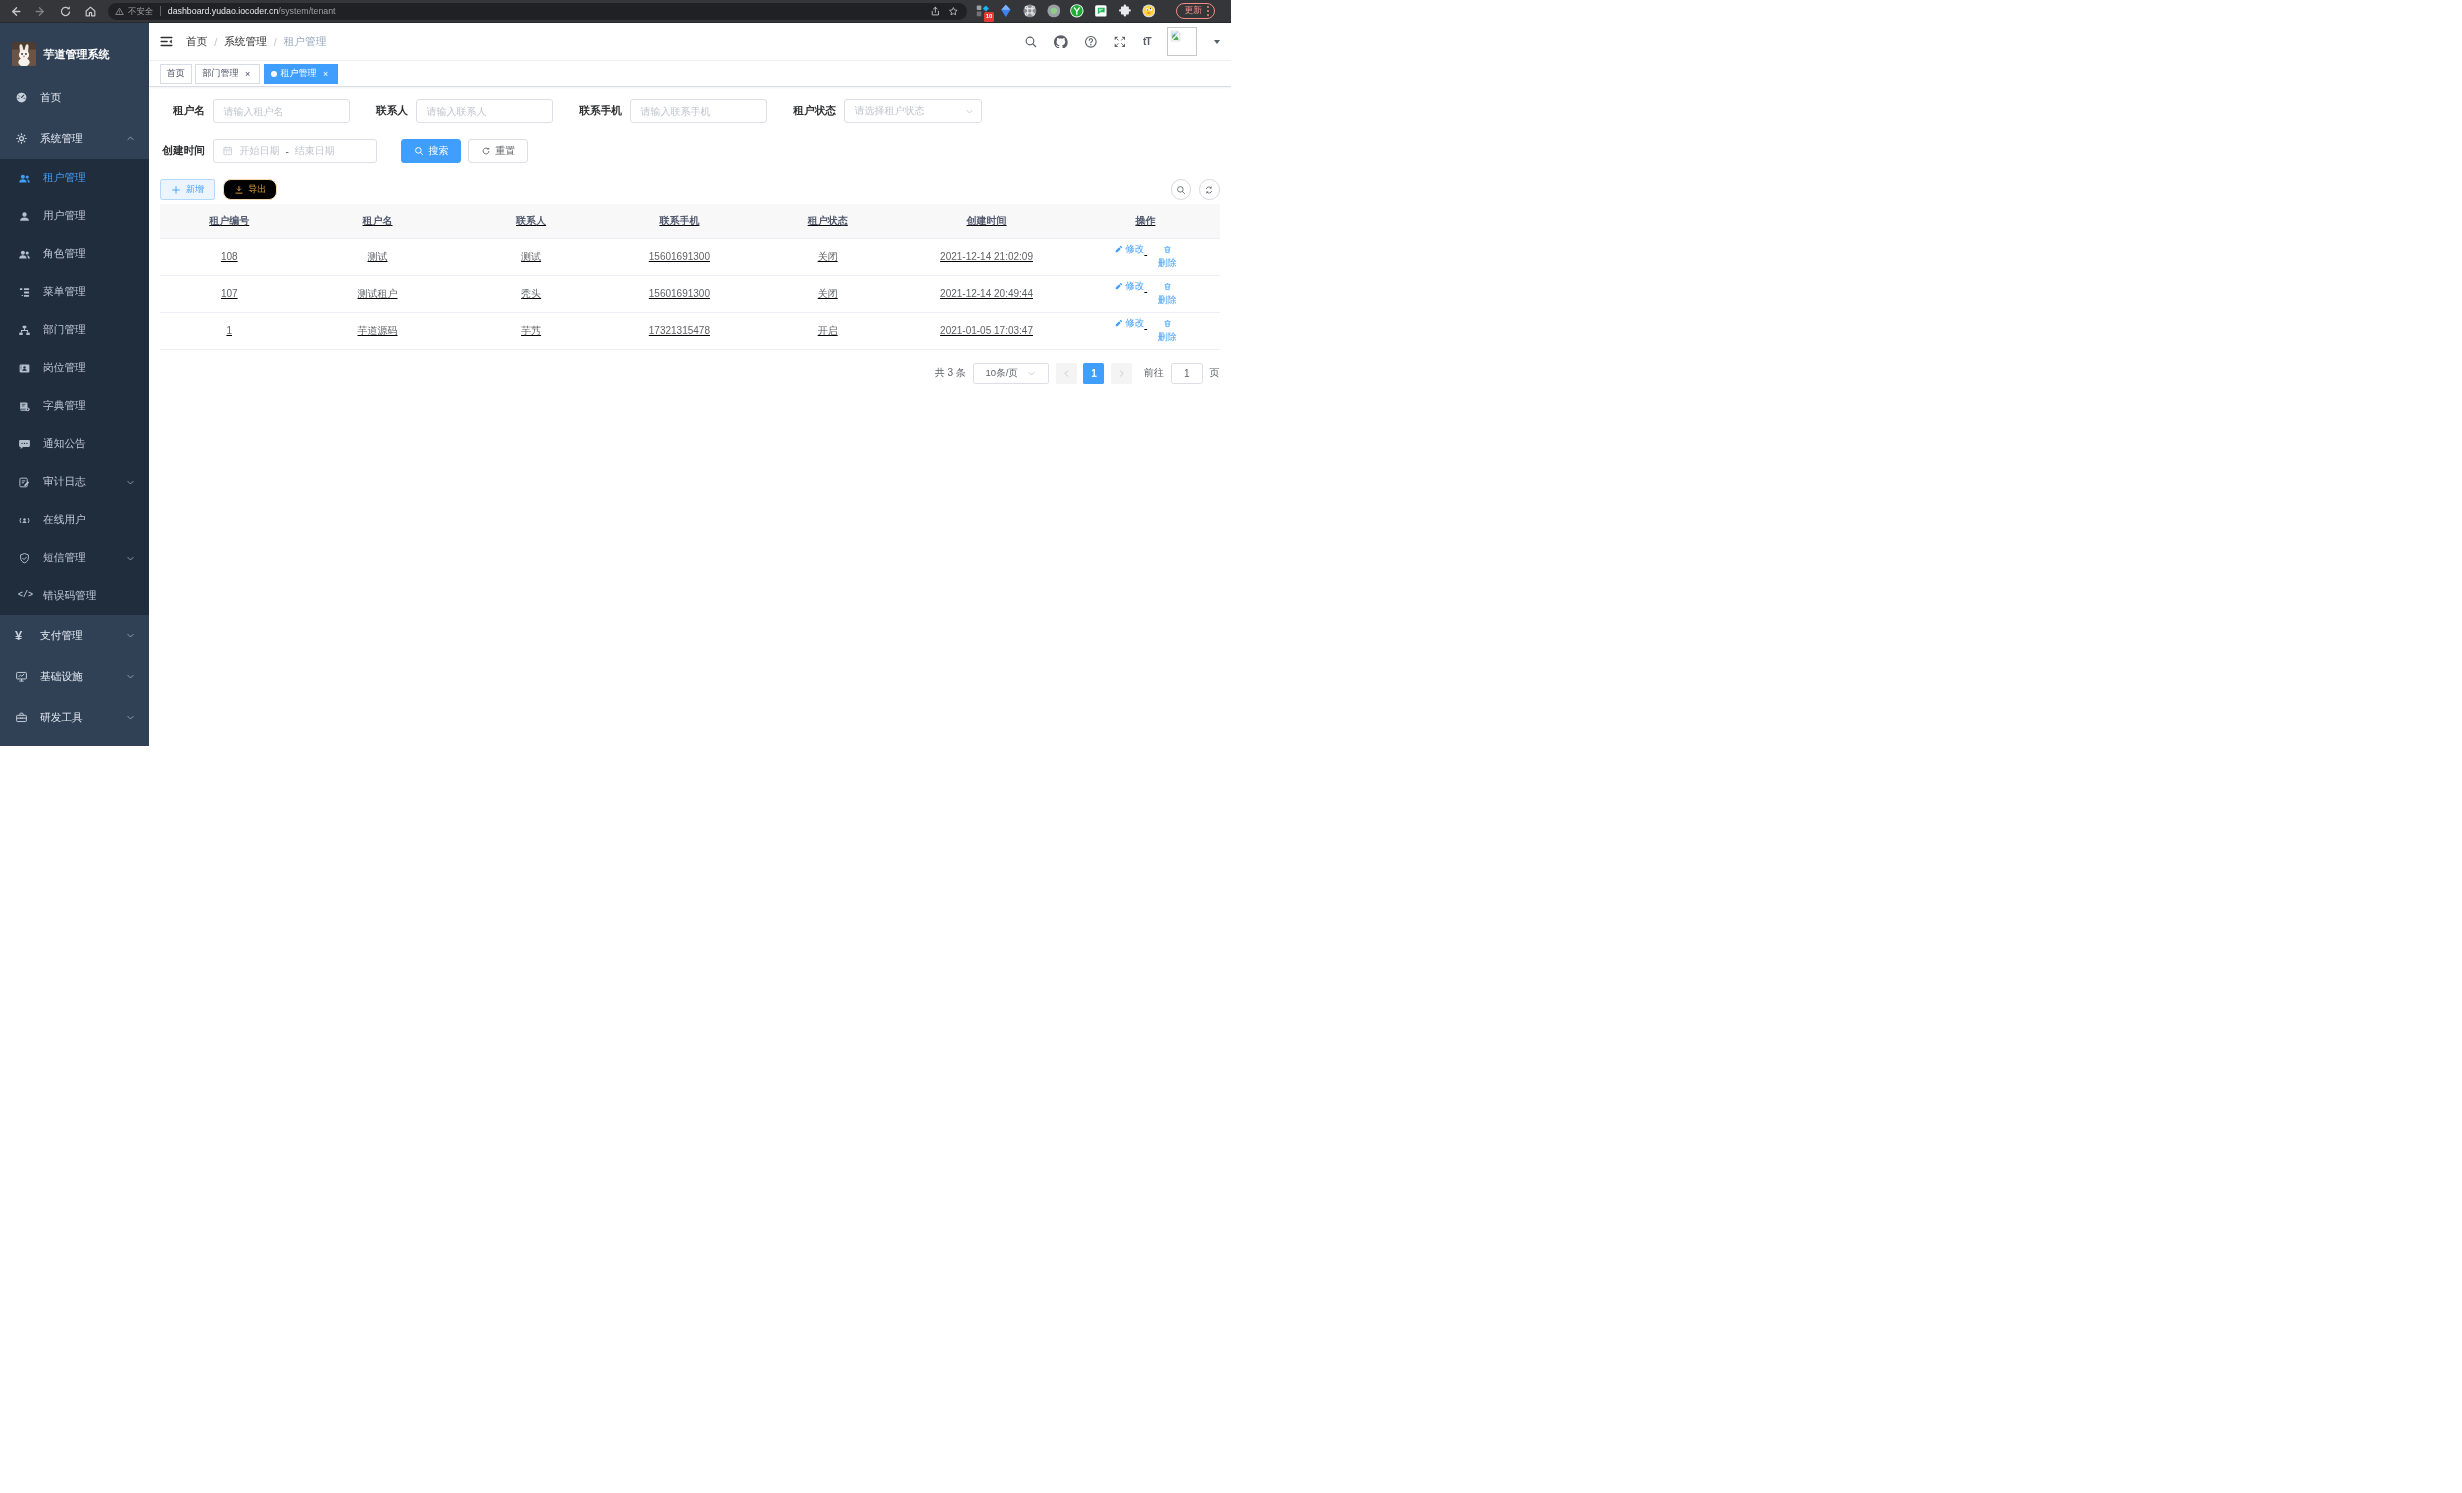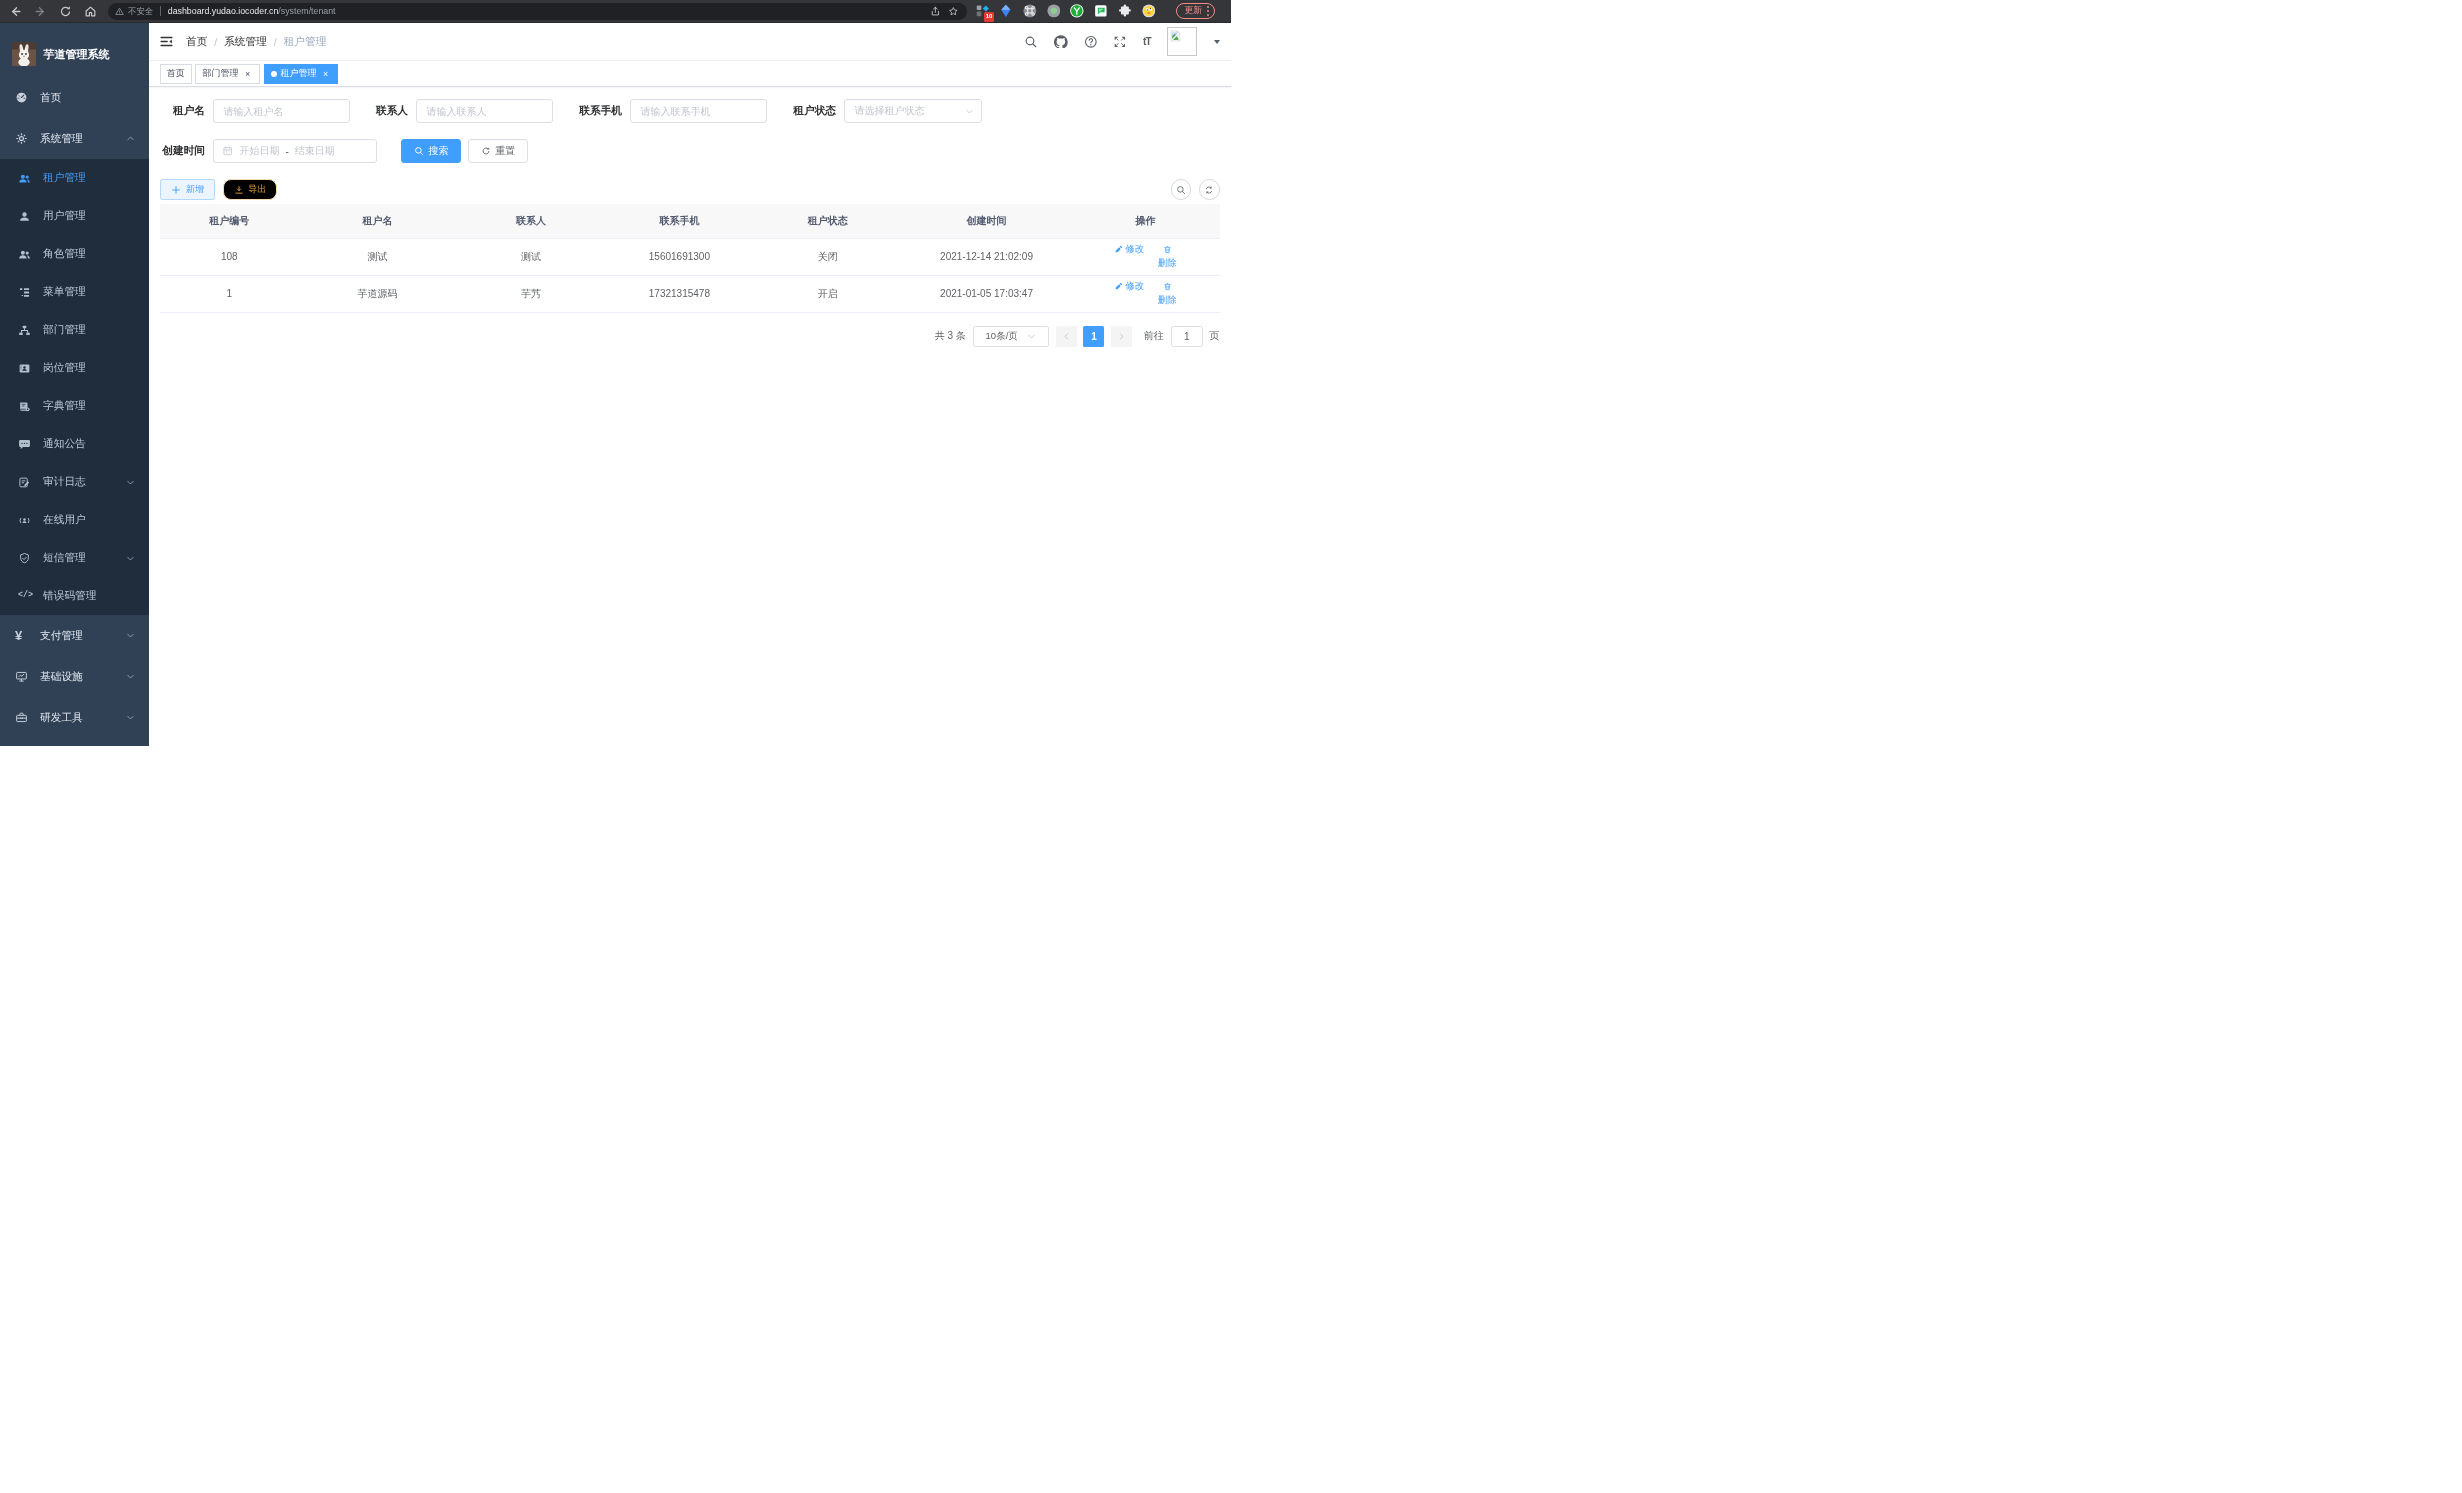--- a/index.html
+++ b/index.html
@@ -98,21 +98,21 @@
   .btn.plain-blue { background:#ecf5ff; border-color:#b3d8ff; color:#409eff; }
   .btn.plain-warn { background:#000000; border-color:#f5dab1; color:#e6a23c;border-radius:8px; }
   .toolrow { display:flex; align-items:center; margin-bottom:4px; }
   .toolrow .gap { width:7.6px; }
   .toolrow .right { margin-left:auto; display:flex; gap:7.6px; }
   .circlebtn { width:20.6px; height:20.6px; border-radius:50%; border:0.8px solid #d6d8db; background:#fff;
     display:flex; align-items:center; justify-content:center; color:#5a5e66; cursor:pointer; }
   .circlebtn svg { width:10px; height:10px; }
 
   
-  table.grid { width:100%; border-collapse:collapse; }
+  table.grid { width:100%; border-collapse:collapse;text-decoration:underline; }
   .grid th { background:#f8f8f9; color:#515a6e; font-size:10px; font-weight:700; height:34px;
     border-bottom:0.8px solid #ebeef5; text-align:center; }
   .grid td { height:37px; font-size:10px; color:#606266; text-align:center; border-bottom:0.8px solid #ebeef5; }
   .op { color:#409eff; font-size:9.5px; text-decoration:none; display:inline-flex; align-items:center;
     gap:2.3px; cursor:pointer; }
   .op + .op { margin-left:10.7px;flex-direction:column; }
   .op svg { width:9px; height:9px; }
 
   
   .pager { display:flex; align-items:center; justify-content:flex-end; margin-top:13px; gap:6.9px;
@@ -639,20 +639,44 @@
                     <svg viewBox="0 0 24 24">
                       <g fill="none" stroke="currentColor" stroke-width="1.9">
                         <path d="M4 7h16M9.5 4h5M6.8 7l.9 13.2h8.6L17.2 7M10 10.5v6.5M14 10.5v6.5"></path>
                       </g>
                     </svg>
                     <span>删除</span>
                   </a>
               </td>
             </tr>
             <tr>
+              <td>107</td>
+              <td>测试租户</td>
+              <td>秃头</td>
+              <td>15601691300</td>
+              <td>关闭</td>
+              <td>2021-12-14 20:49:44</td>
+              <td>
+                <a class="op">
+                    <svg viewBox="0 0 24 24">
+                      <path d="M13.6 6.1l4.3 4.3-8.6 8.6-4.9.6.6-4.9zM15.1 4.6l1.8-1.8a1.2 1.2 0 011.7 0l2.6 2.6a1.2 1.2 0 010 1.7l-1.8 1.8z" fill="currentColor"></path>
+                    </svg>
+                    <span>修改</span>
+                  </a>
+                <a class="op">
+                    <svg viewBox="0 0 24 24">
+                      <g fill="none" stroke="currentColor" stroke-width="1.9">
+                        <path d="M4 7h16M9.5 4h5M6.8 7l.9 13.2h8.6L17.2 7M10 10.5v6.5M14 10.5v6.5"></path>
+                      </g>
+                    </svg>
+                    <span>删除</span>
+                  </a>
+              </td>
+            </tr>
+            <tr>
               <td>1</td>
               <td>芋道源码</td>
               <td>芋艿</td>
               <td>17321315478</td>
               <td>开启</td>
               <td>2021-01-05 17:03:47</td>
               <td>
                 <a class="op">
                     <svg viewBox="0 0 24 24">
                       <path d="M13.6 6.1l4.3 4.3-8.6 8.6-4.9.6.6-4.9zM15.1 4.6l1.8-1.8a1.2 1.2 0 011.7 0l2.6 2.6a1.2 1.2 0 010 1.7l-1.8 1.8z" fill="currentColor"></path>

